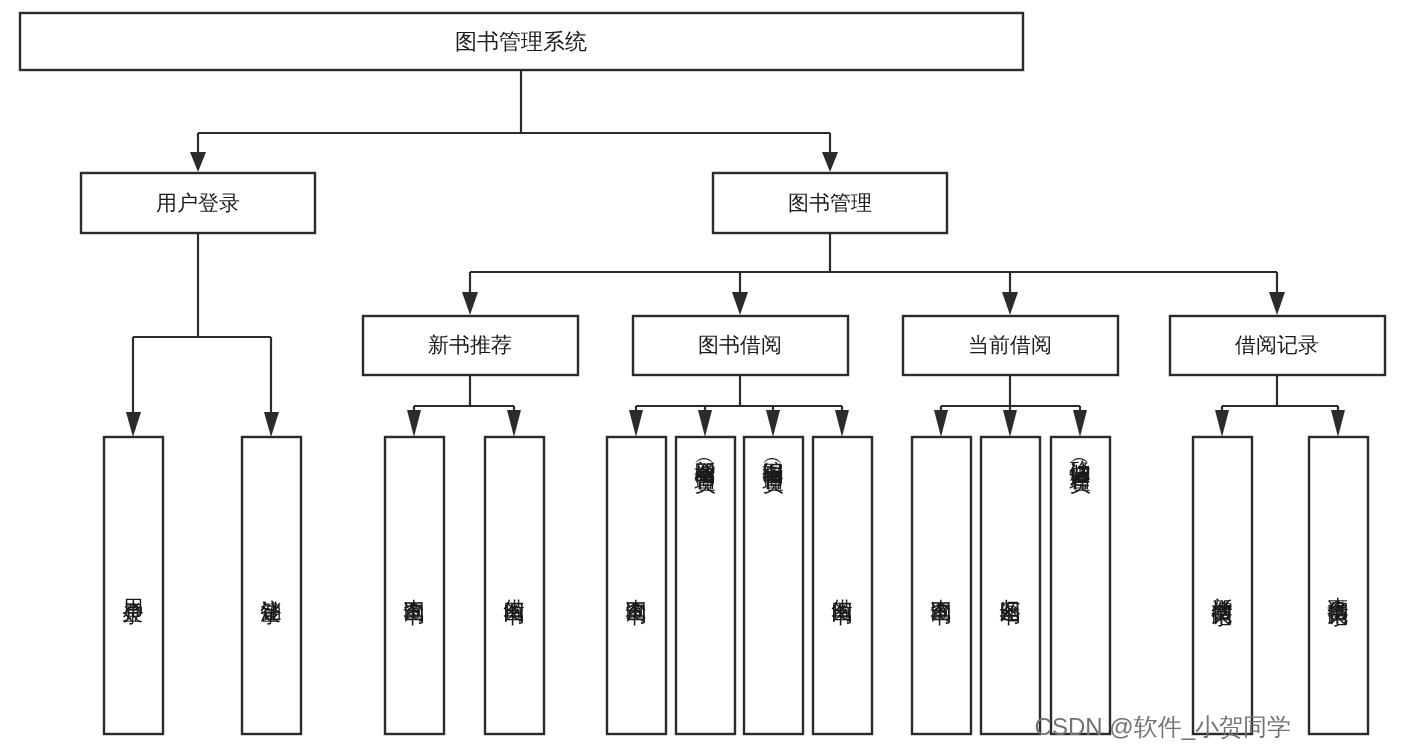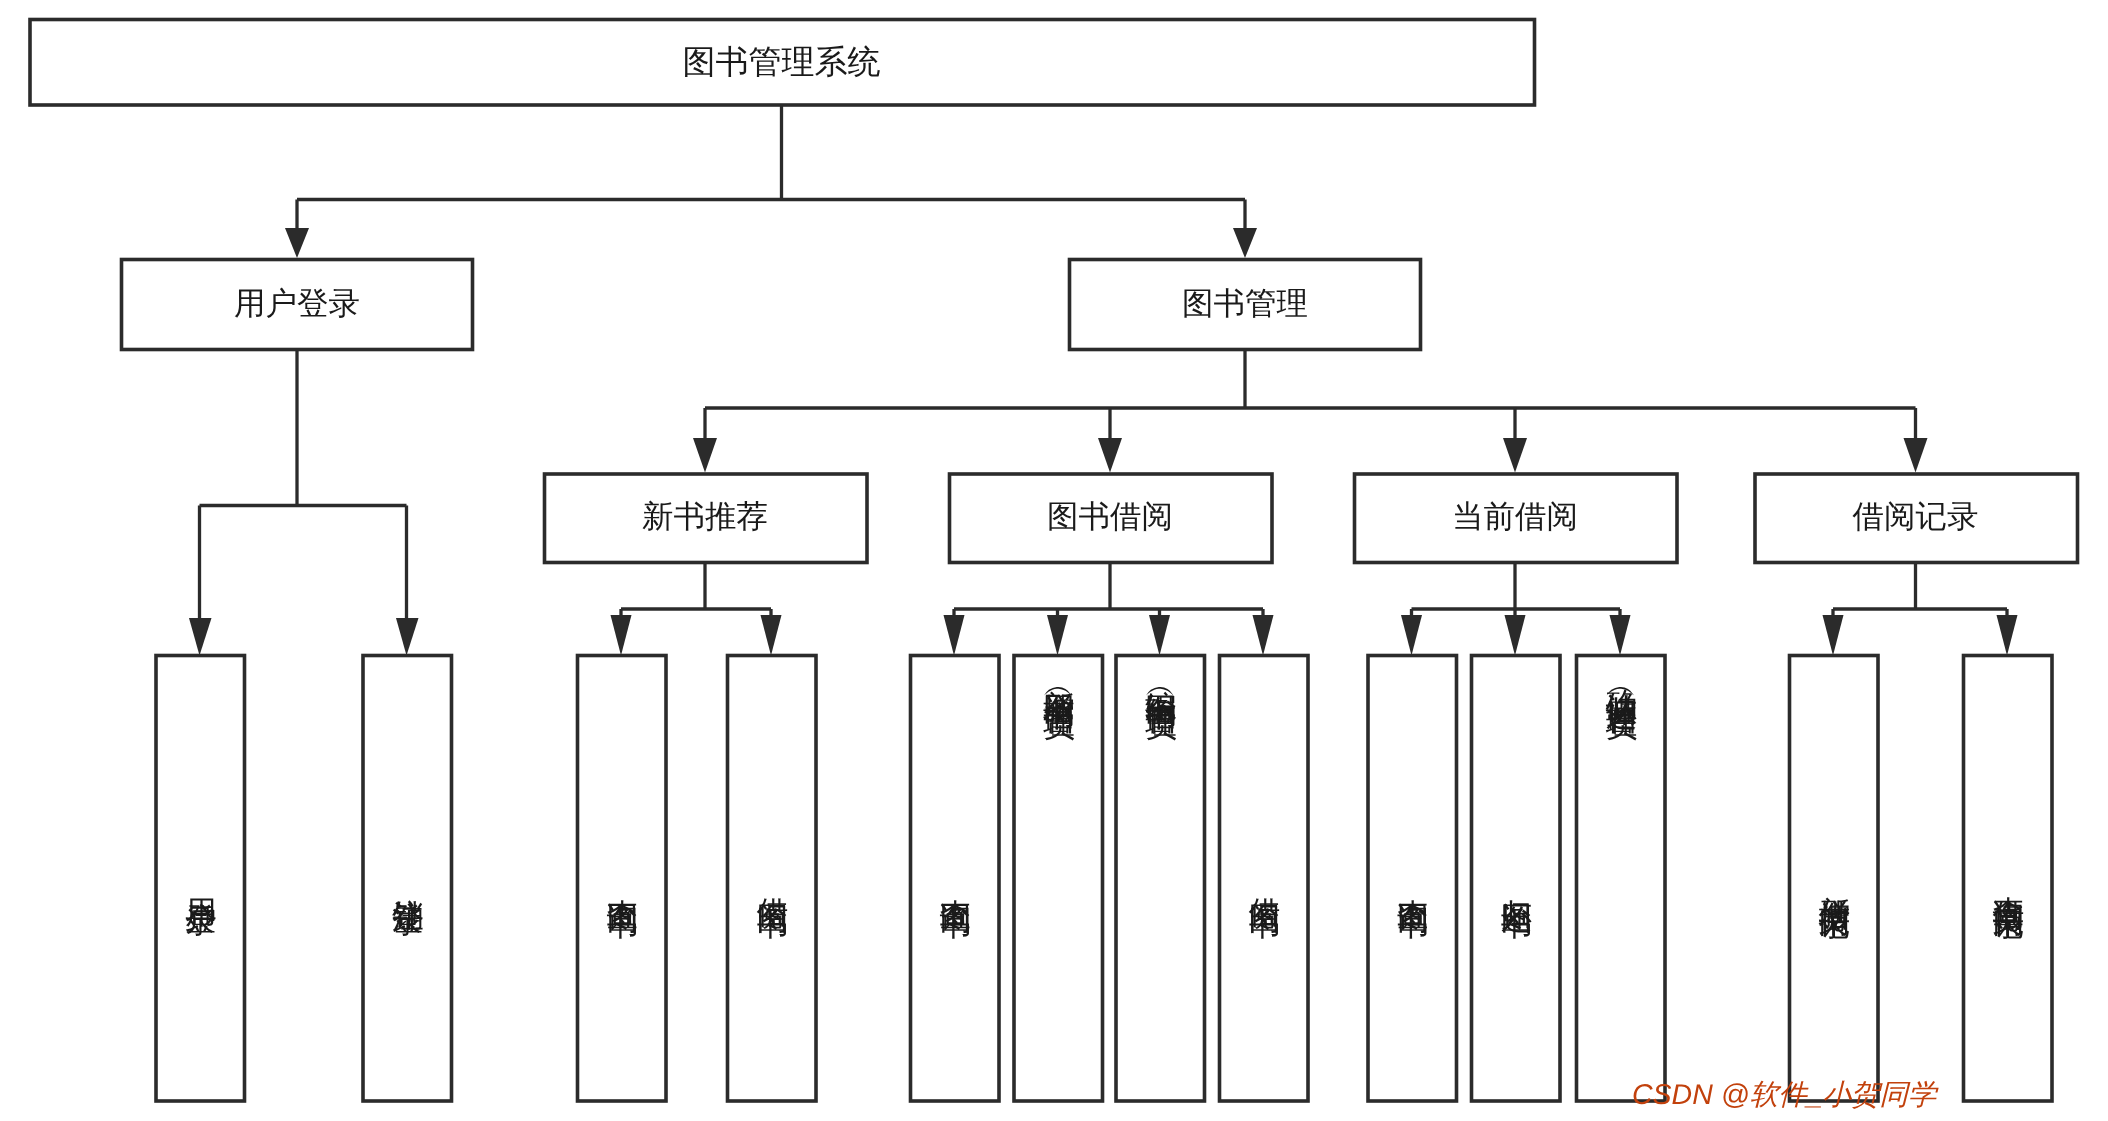--- a/index.html
+++ b/index.html
@@ -71,25 +71,24 @@
   .leaf-label-wrap.align-top {
     justify-content: flex-start;
     padding-top: 6px;
     box-sizing: border-box;
   }
   .watermark {
     position: absolute;
     right: 8px;
     bottom: 4px;
     font-family: "Liberation Sans", "DejaVu Sans", sans-serif;
-    font-size: 19px;
-    color: #c2410c;
+    font-size: 24px;
+    color: #737373;
     white-space: nowrap;
     user-select: none;
-    font-style: italic;
   }
 </style>
 </head>
 <body>
 
 <div id="diagram-root">
 
   <svg id="tree-svg" viewBox="0 0 1405 747">
 
     <g>

